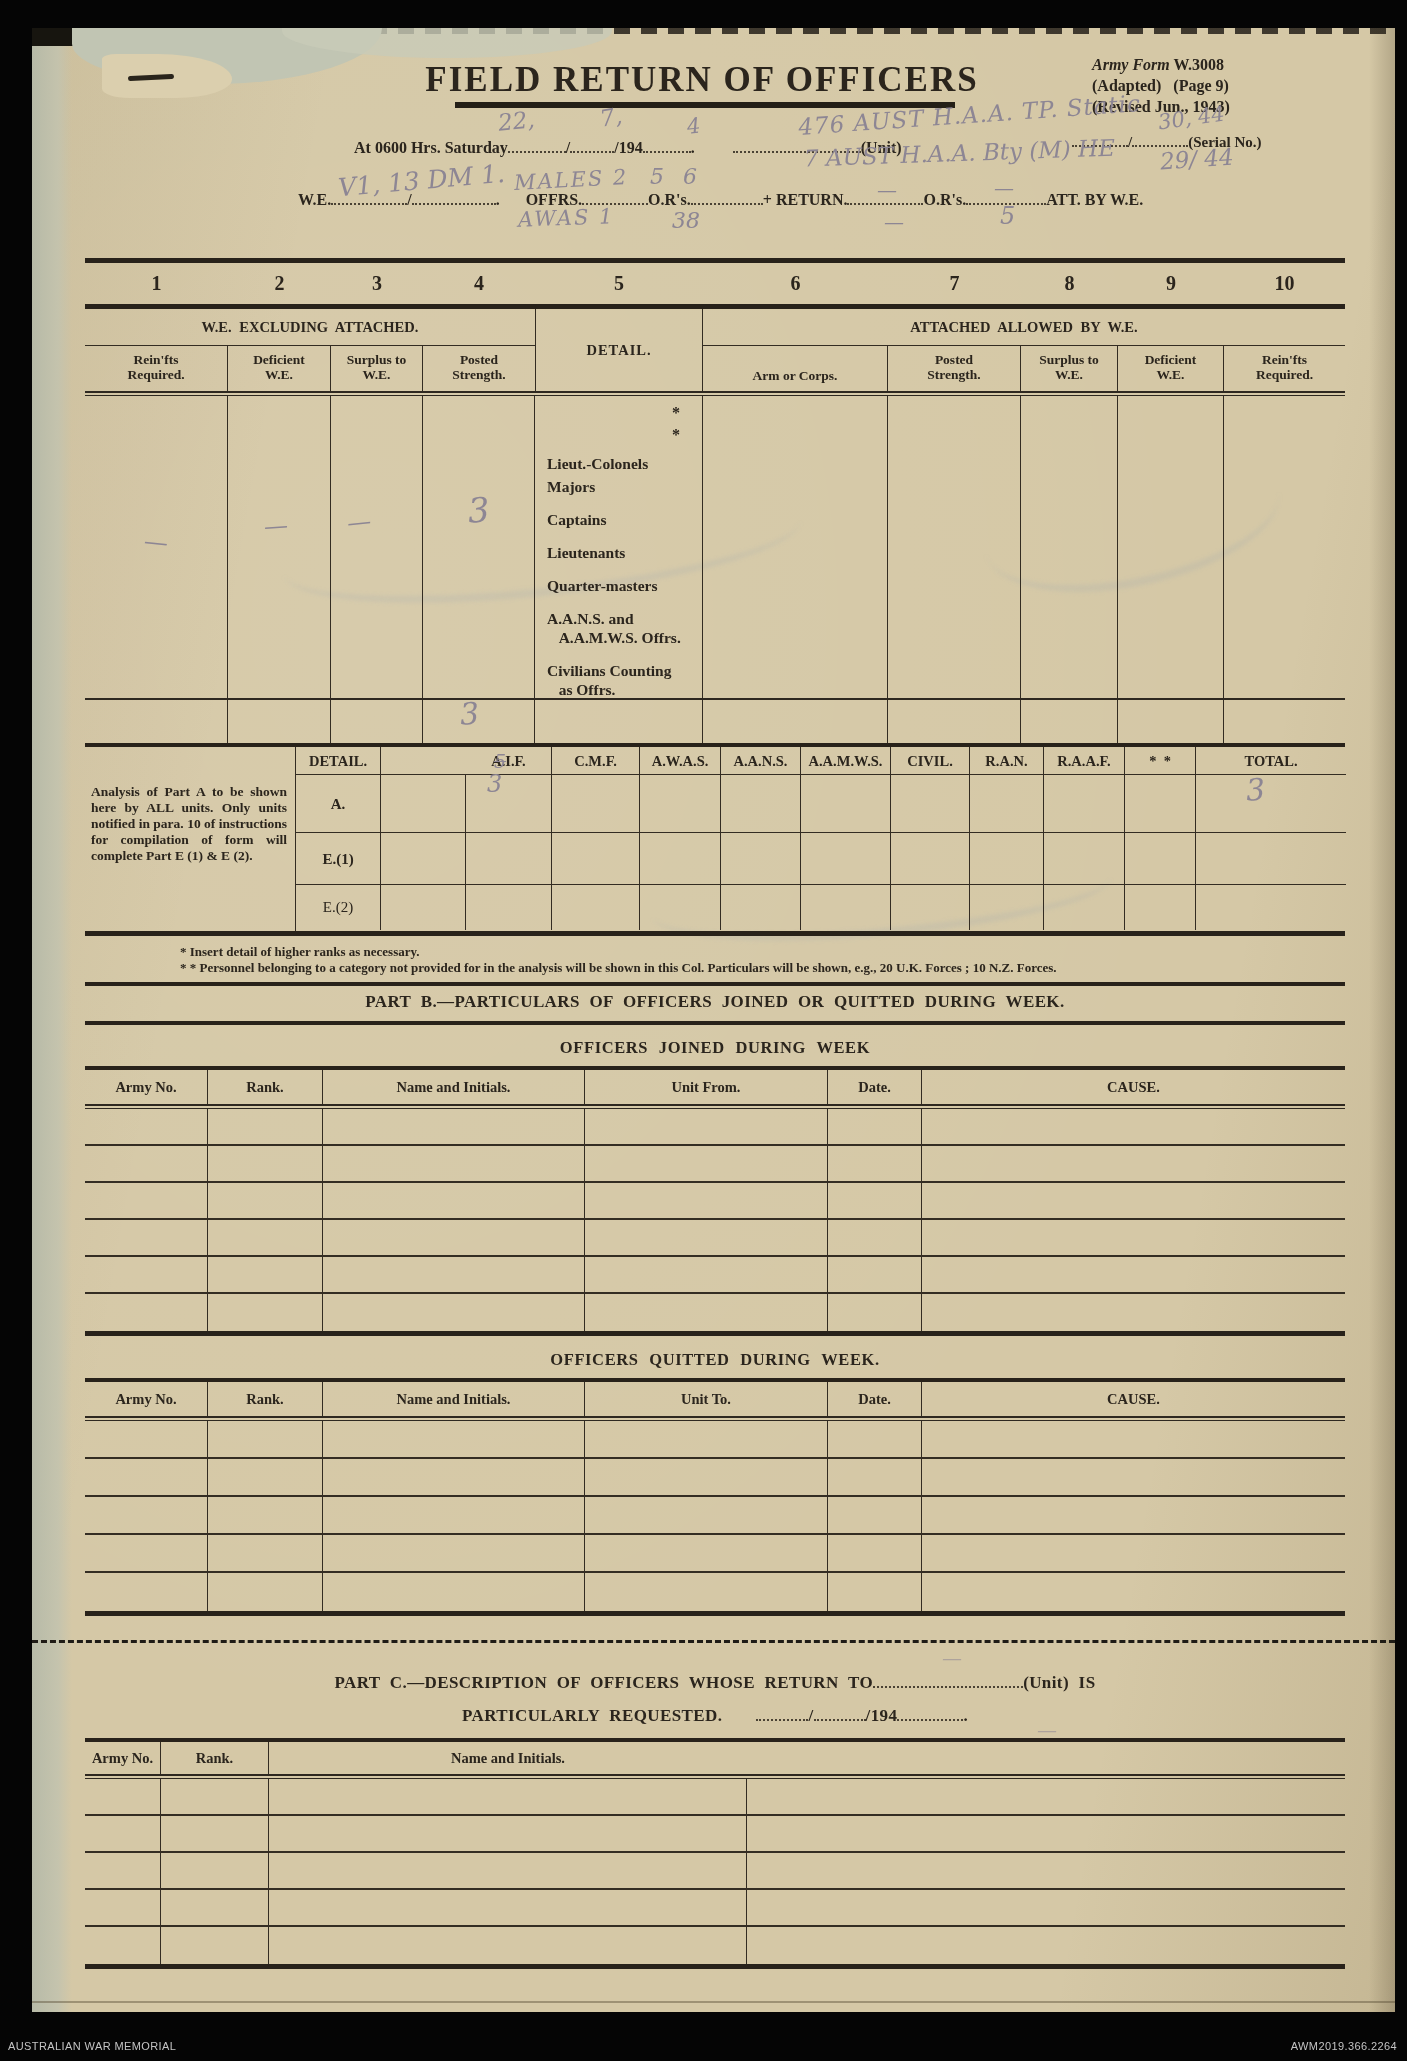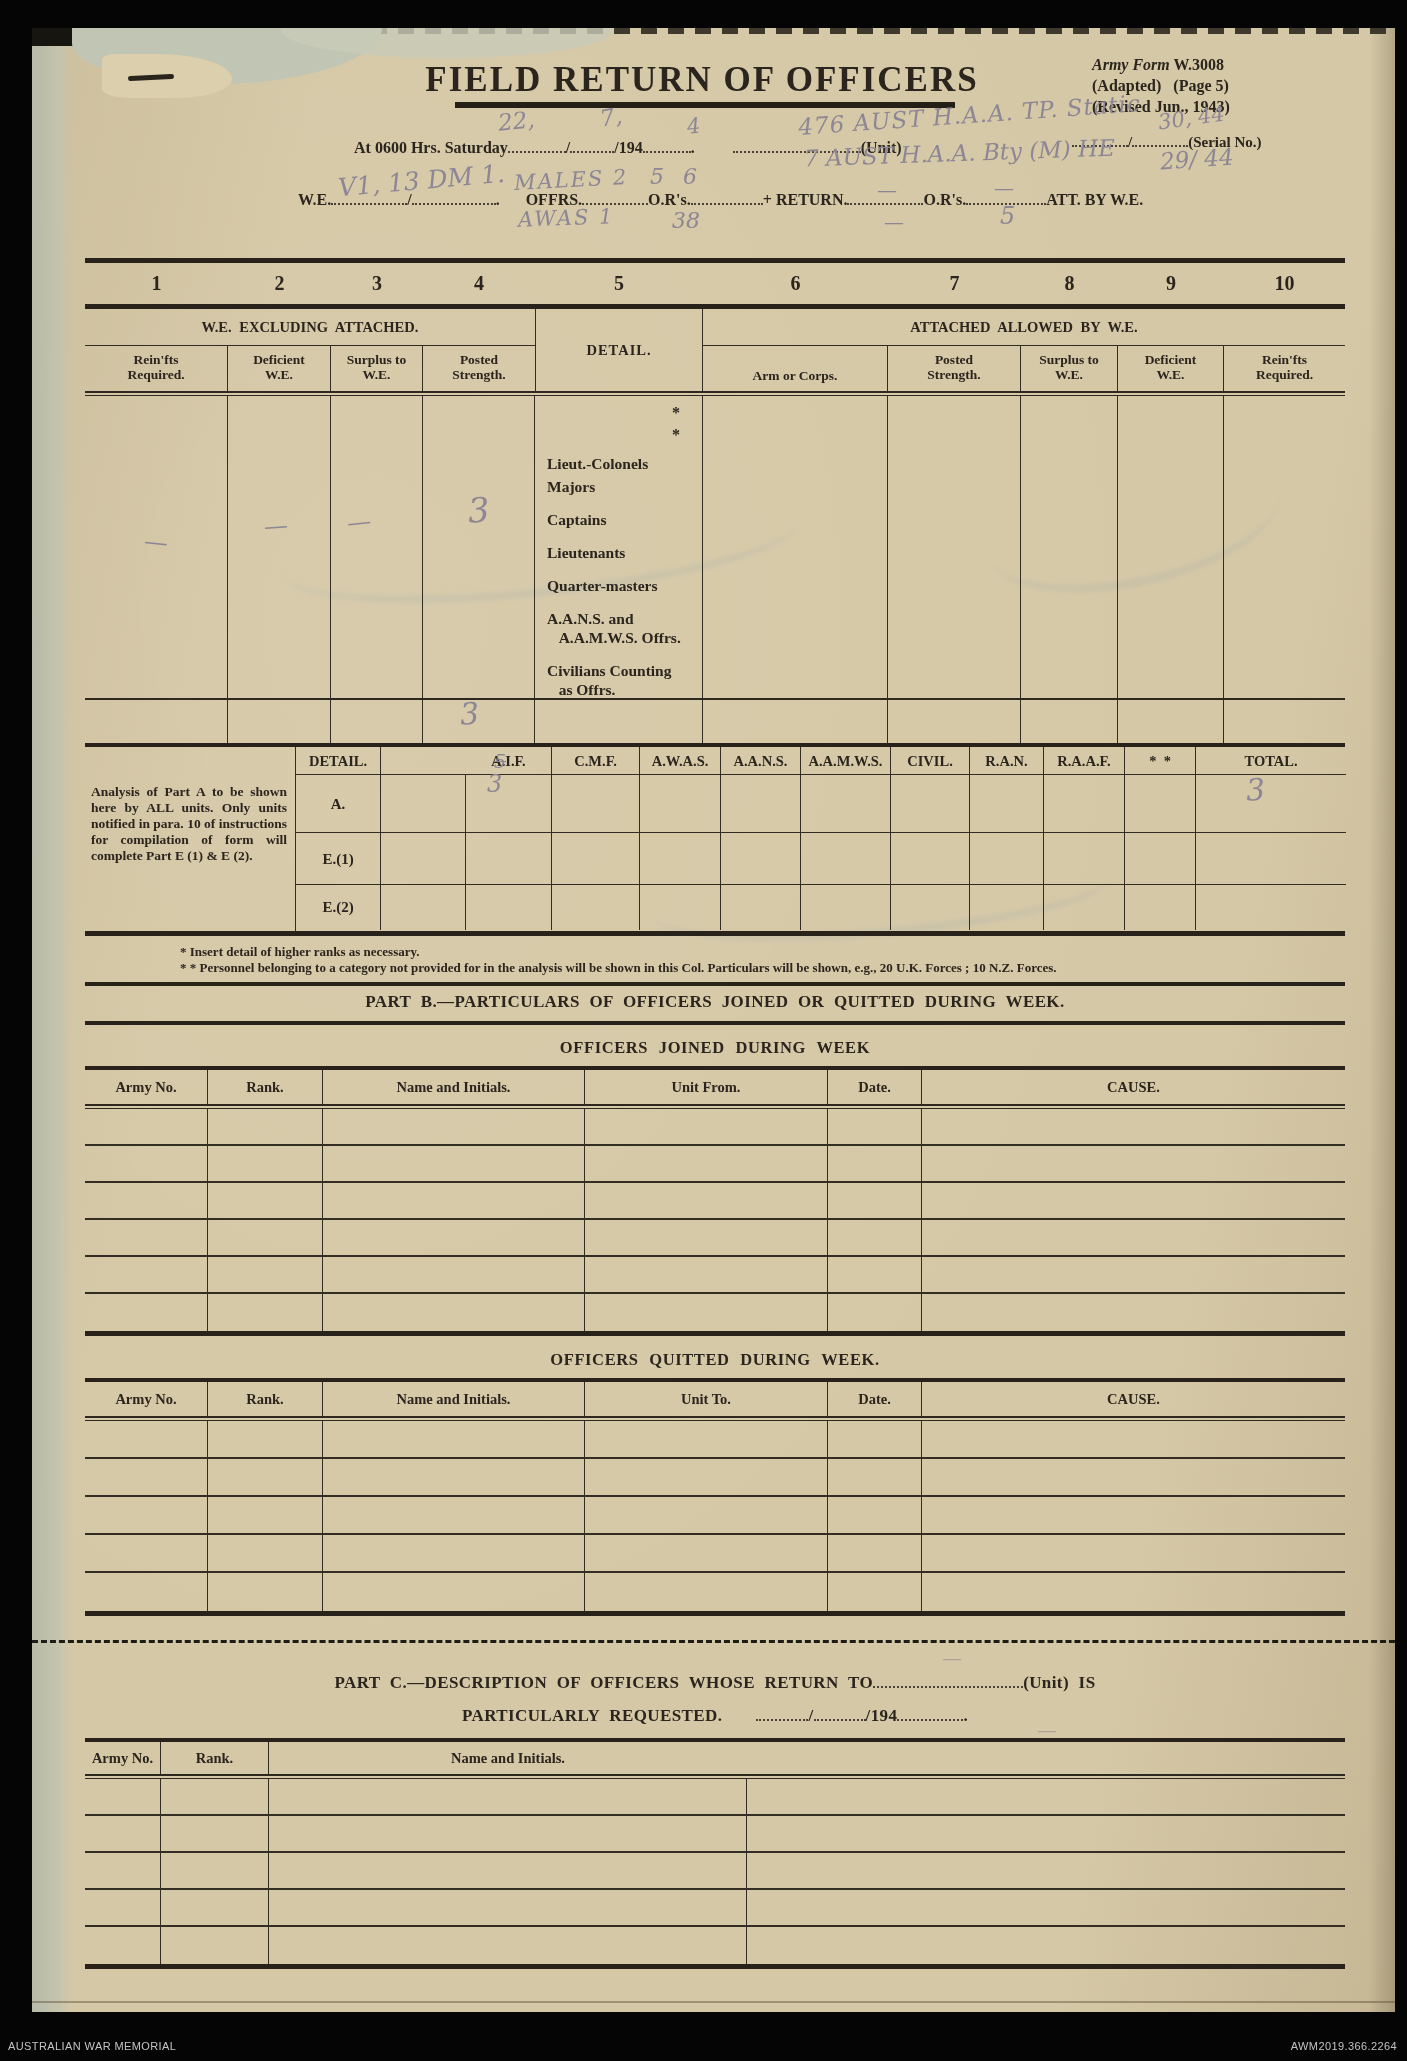--- a/index.html
+++ b/index.html
@@ -102,21 +102,21 @@
     <div class="torn-top2"></div>
     <div class="tear-fold"></div>
     <div class="tear-mark"></div>
     <div class="ghost" style="left:250px;top:470px;width:520px;height:90px;transform:rotate(-6deg);"></div>
     <div class="ghost" style="left:620px;top:830px;width:460px;height:70px;transform:rotate(-5deg);"></div>
     <div class="ghost" style="left:950px;top:430px;width:300px;height:120px;transform:rotate(-12deg);"></div>
 
     <div class="abs" style="left:1060px;top:26px;width:250px;font-size:16px;line-height:21px;font-weight:bold;">
       <div><span style="font-style:italic;">Army Form</span>
            <span>W.3008</span></div>
-      <div class="pre">(Adapted)   (Page 5)</div>
+      <div class="pre">(Adapted)   (Page 9)</div>
       <div>(Revised Jun., 1943)</div>
     </div>
 
     <div class="abs ctr" style="left:380px;top:32px;width:580px;font-size:35px;font-weight:bold;letter-spacing:2px;">FIELD RETURN OF OFFICERS</div>
     <div class="abs" style="left:423px;top:74px;width:500px;height:6px;background:#241f17;"></div>
 
     <div class="abs" style="left:322px;top:108px;font-size:16px;font-weight:bold;display:flex;align-items:baseline;">
       <span>At 0600 Hrs. Saturday</span>
       <span class="dot" style="width:58px;"></span>
       <span>/</span>
@@ -282,21 +282,21 @@
         <div></div>
           <div></div>
         <div></div>
           <div></div>
         <div></div>
           <div></div>
         <div></div>
           <div></div>
         <div></div>
       </div>
-      <div class="flexrow an-cells" style="height:45px;font-size:15px;font-weight:bold;">
+      <div class="flexrow an-cells" style="height:45px;font-size:15px;font-weight:normal;">
         <div style="line-height:45px;">E.(2)</div>
         <div></div>
           <div></div>
         <div></div>
           <div></div>
         <div></div>
           <div></div>
         <div></div>
           <div></div>
         <div></div>

